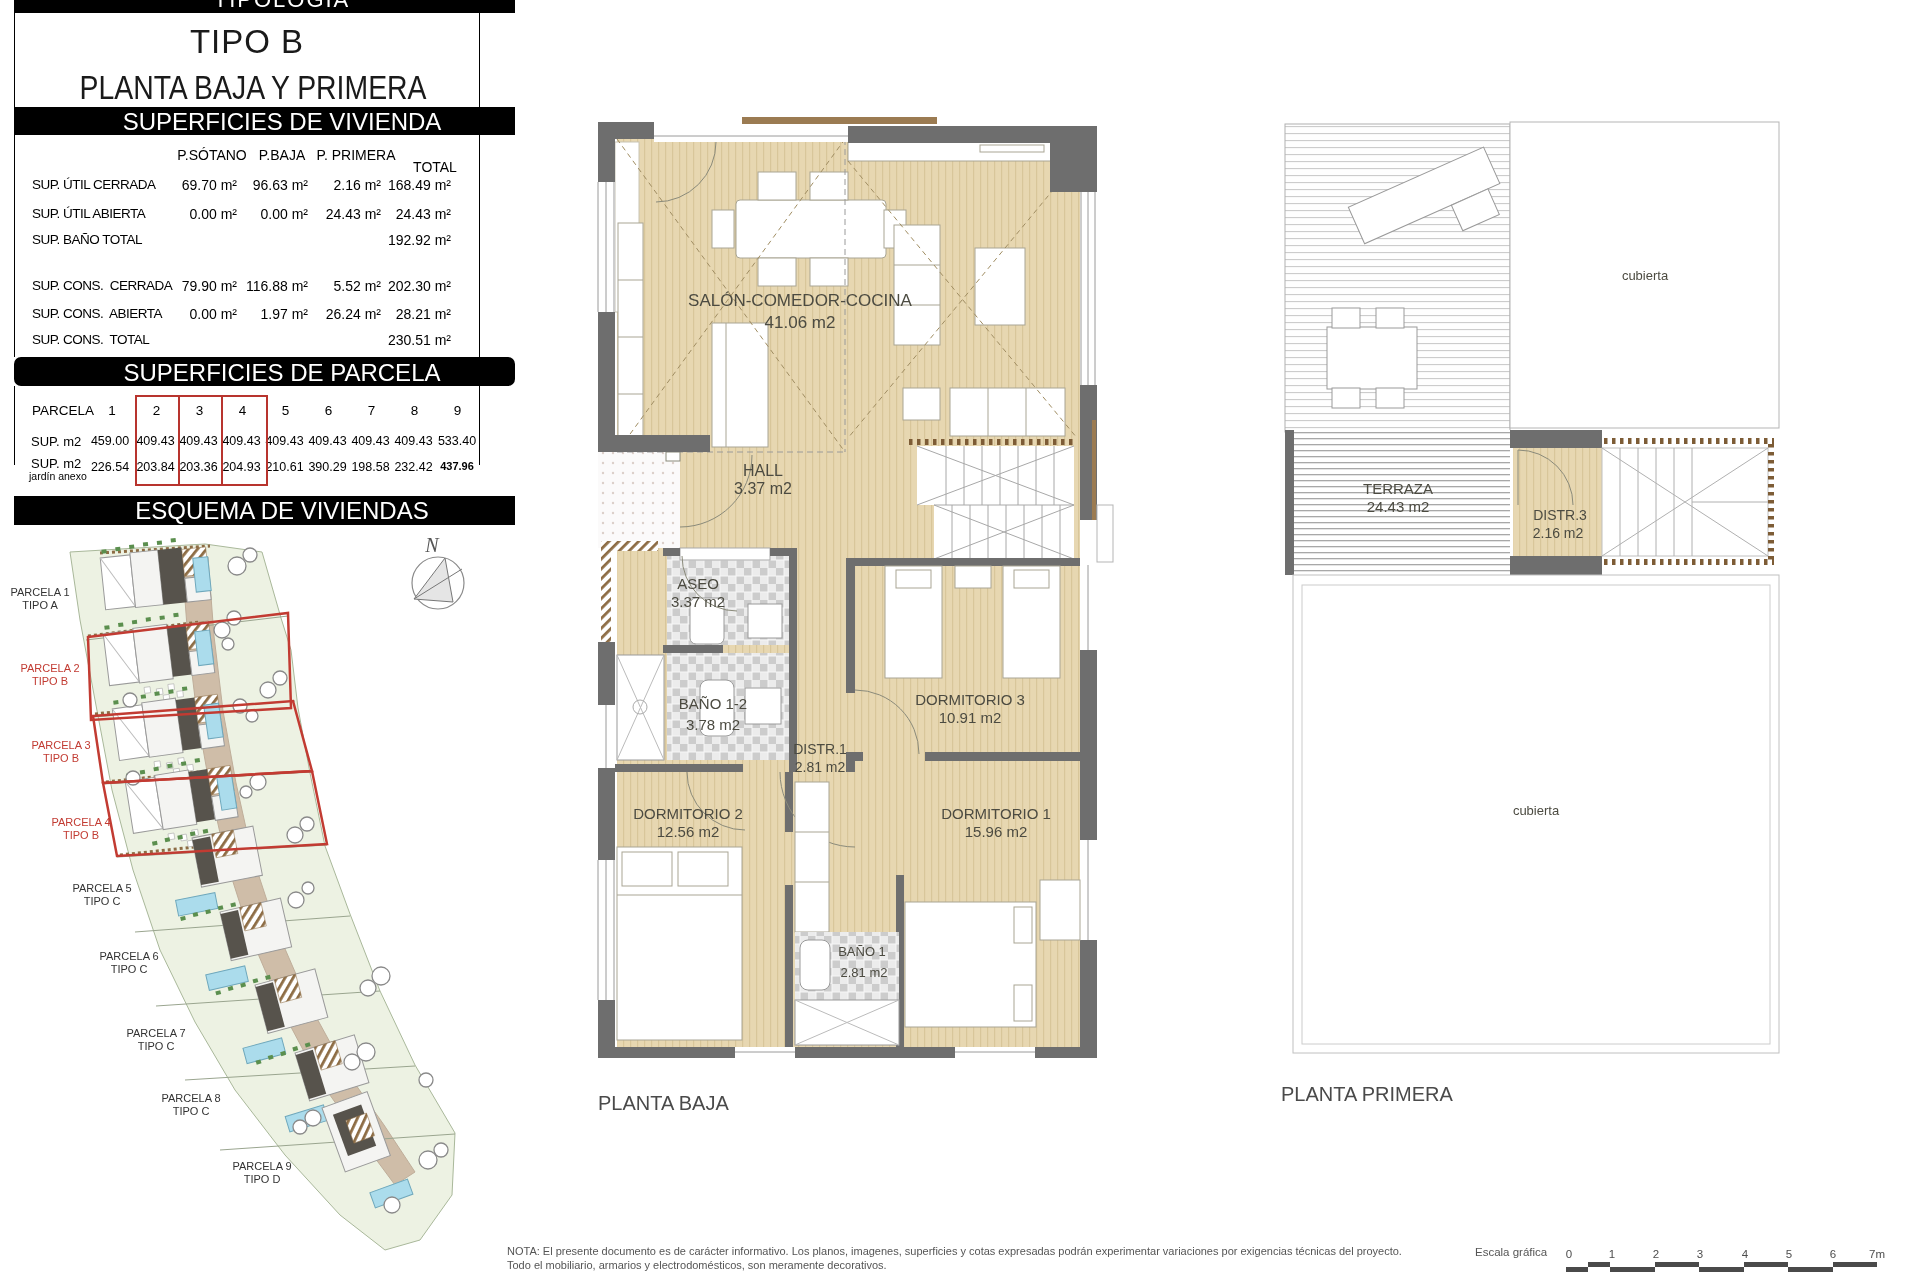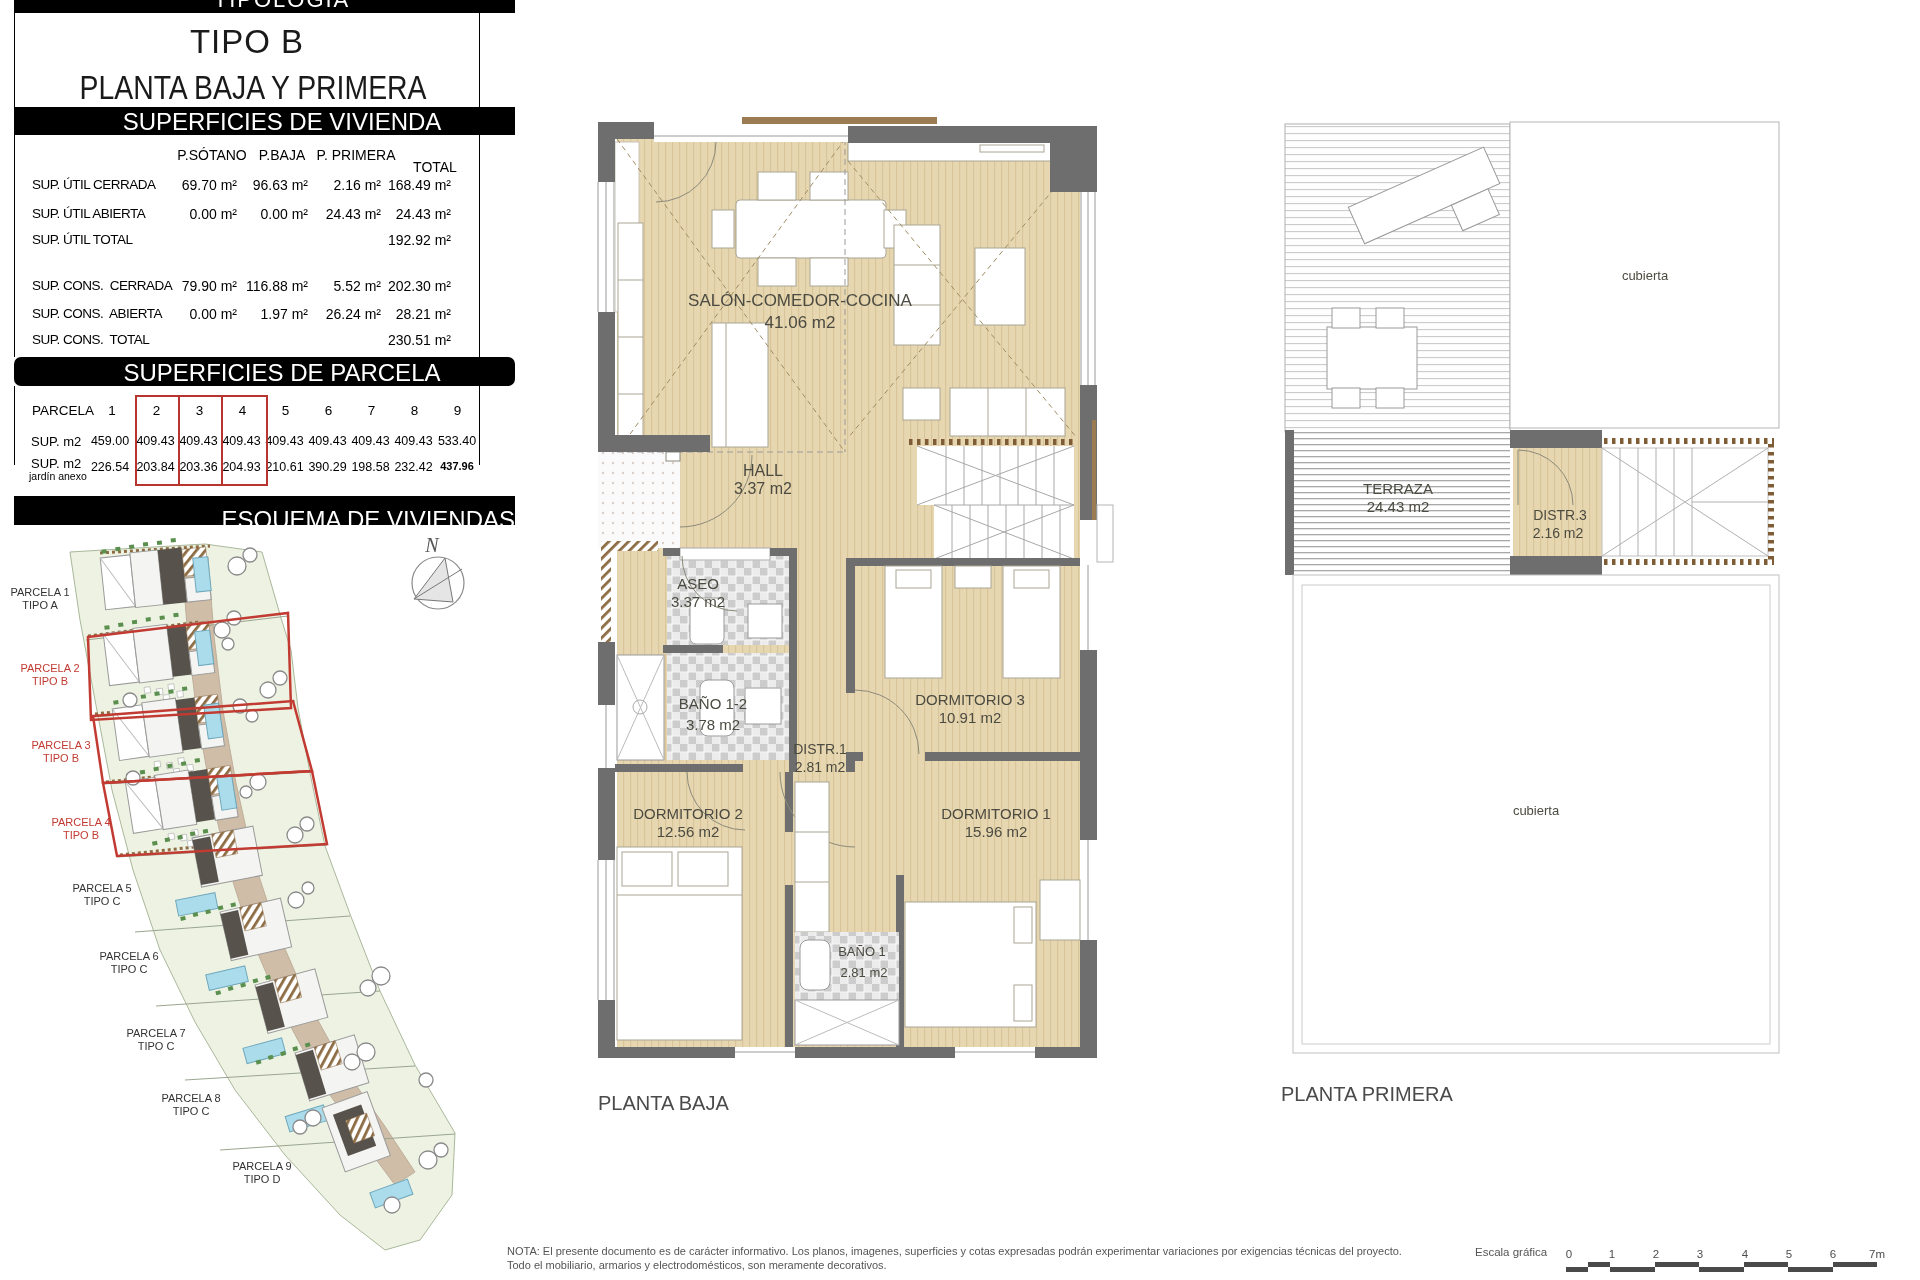--- a/index.html
+++ b/index.html
@@ -46,21 +46,21 @@
     <div class="cell rt" style="left:223px;top:42px;width:70px;">96.63 m²</div>
     <div class="cell rt" style="left:296px;top:42px;width:70px;">2.16 m²</div>
     <div class="cell rt" style="left:366px;top:42px;width:70px;">168.49 m²</div>
 
     <div class="cell lbl" style="left:17px;top:71px;">SUP. ÚTIL ABIERTA</div>
     <div class="cell rt" style="left:142px;top:71px;width:80px;">0.00 m²</div>
     <div class="cell rt" style="left:223px;top:71px;width:70px;">0.00 m²</div>
     <div class="cell rt" style="left:296px;top:71px;width:70px;">24.43 m²</div>
     <div class="cell rt" style="left:366px;top:71px;width:70px;">24.43 m²</div>
 
-    <div class="cell lbl" style="left:17px;top:97px;">SUP. ÚTIL TOTAL</div>
+    <div class="cell lbl" style="left:17px;top:97px;">SUP. BAÑO TOTAL</div>
     <div class="cell rt" style="left:366px;top:97px;width:70px;">192.92 m²</div>
 
     <div class="cell lbl" style="left:17px;top:143px;">SUP. CONS.&nbsp; CERRADA</div>
     <div class="cell rt" style="left:142px;top:143px;width:80px;">79.90 m²</div>
     <div class="cell rt" style="left:223px;top:143px;width:70px;">116.88 m²</div>
     <div class="cell rt" style="left:296px;top:143px;width:70px;">5.52 m²</div>
     <div class="cell rt" style="left:366px;top:143px;width:70px;">202.30 m²</div>
 
     <div class="cell lbl" style="left:17px;top:171px;">SUP. CONS.&nbsp; ABIERTA</div>
     <div class="cell rt" style="left:142px;top:171px;width:80px;">0.00 m²</div>
@@ -113,21 +113,21 @@
     <div class="cell ct" style="left:419px;top:74px;width:46px;font-size:11px;font-weight:bold;">437.96</div>
 
     <div class="abs" style="left:120px;top:9px;width:41px;height:87px;border:2px solid #b8342e;"></div>
 
     <div class="abs" style="left:163px;top:9px;width:41px;height:87px;border:2px solid #b8342e;"></div>
 
     <div class="abs" style="left:206px;top:9px;width:43px;height:87px;border:2px solid #b8342e;"></div>
   </div>
 
   <div class="bar" style="top:496px;height:29px;">
-      <div class="bt" style="position:relative;top:10px;text-align:right;">ESQUEMA DE VIVIENDAS</div>
+      <div class="bt" style="position:relative;top:1px;">ESQUEMA DE VIVIENDAS</div>
     </div>
 
   <svg id="art" class="abs" style="left:0;top:0;" width="1920" height="1280" viewBox="0 0 1920 1280">
     <defs>
       <pattern id="stripes" width="7" height="7" patternUnits="userSpaceOnUse">
         <rect width="7" height="7" fill="#e7d7b1"></rect>
         <rect x="0" width="1.2" height="7" fill="#d8c69a"></rect>
       </pattern>
       <pattern id="tiles" width="16" height="16" patternUnits="userSpaceOnUse">
         <rect width="16" height="16" fill="#ececec"></rect>

